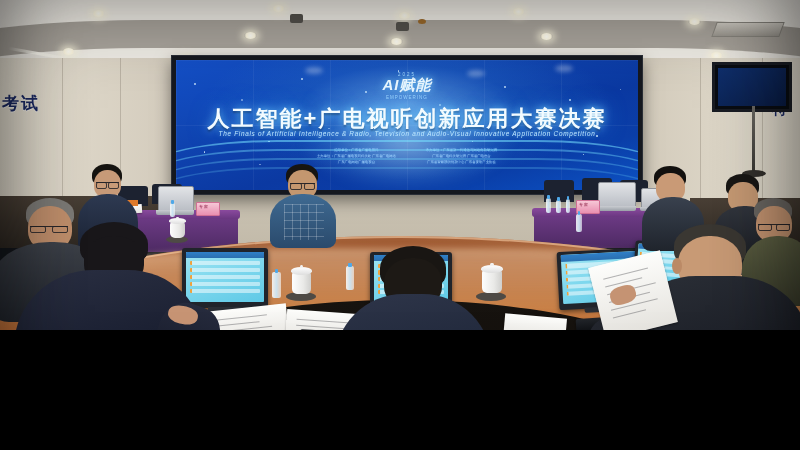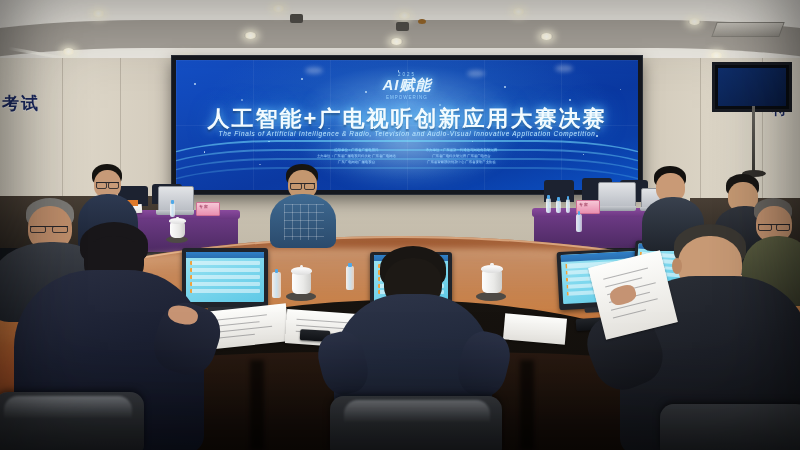--- a/index.html
+++ b/index.html
@@ -1,17 +1,17 @@
 <!DOCTYPE html>
 <html><head>
 <meta charset="utf-8">
 <style>
   html,body{margin:0;padding:0;background:#000;}
   body{font-family:"Liberation Sans",sans-serif;}
-  #scene{position:relative;width:800px;height:450px;overflow:hidden;background:#14171c;}
+  #scene{position:relative;width:800px;height:330px;overflow:hidden;background:#14171c;}
   .abs{position:absolute;}
 
   
   .ceiling{left:0;top:0;width:800px;height:72px;background:linear-gradient(#c9c4bb,#b9b3a9);overflow:hidden;}
   .cove{position:absolute;left:-14%;width:128%;border-radius:50%/100%;}
   .cove.c1{top:-70px;height:110px;background:#efece4;box-shadow:0 3px 6px rgba(0,0,0,.12);}
   .cove.c2{top:-44px;height:102px;background:#b6b1a8;}
   .cove.c3{top:-12px;height:96px;background:#f2efe8;}
   .cove.c4{top:20px;height:92px;background:#a9a49c;}
   .cove.c5{top:48px;height:96px;background:#efece5;}

